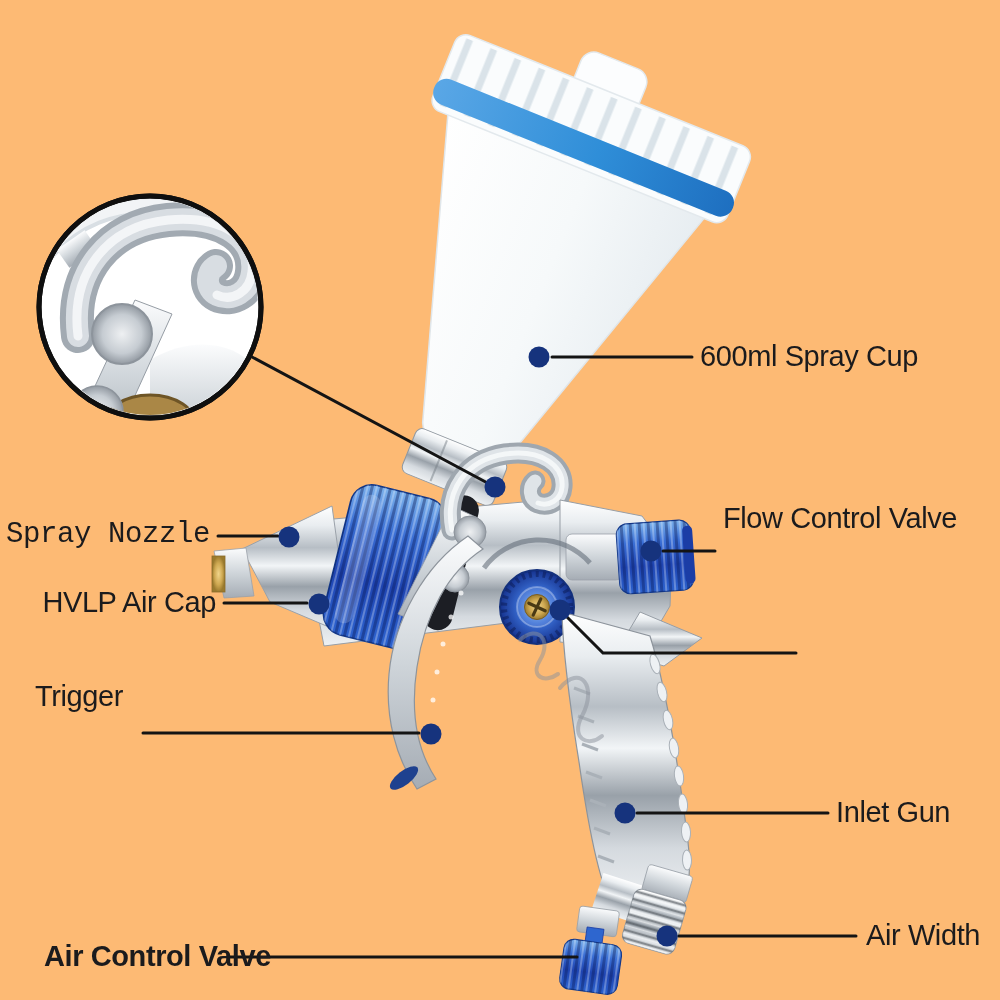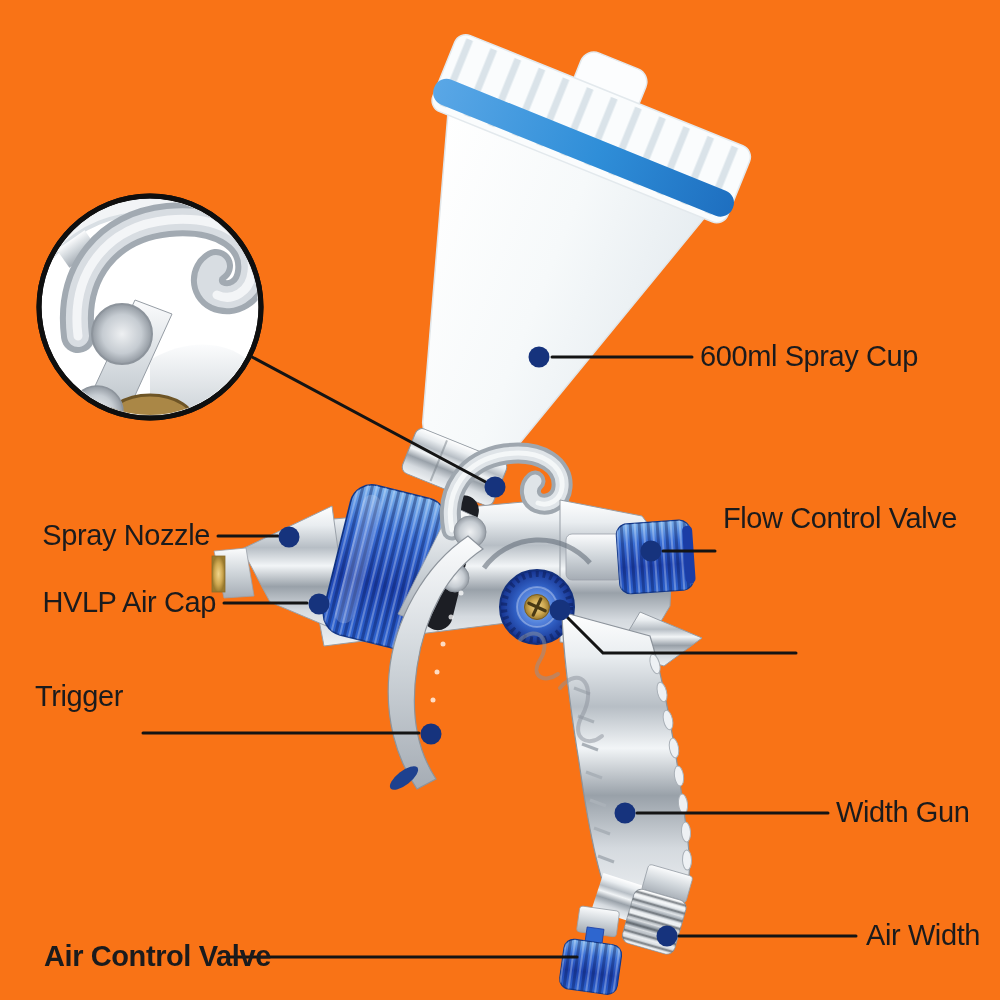--- a/index.html
+++ b/index.html
@@ -1,24 +1,24 @@
 <!DOCTYPE html>
 <html><head>
 <meta charset="utf-8">
 <style>
   html,body{margin:0;padding:0;background:#ffffff;}
-  .stage{position:relative;width:1000px;height:1000px;background:#f97316;overflow:hidden;
+  .stage{position:relative;width:1000px;height:1000px;background:#fdba74;overflow:hidden;
          font-family:"Liberation Sans",sans-serif;}
   .art{position:absolute;left:0;top:0;width:1000px;height:1000px;}
   .label{position:absolute;font-size:29px;line-height:32px;font-weight:500;
          letter-spacing:-0.4px;color:#1b1b1d;white-space:nowrap;}
   .label.right{text-align:right;}
   .lbl-spray-cup{left:700px;top:340px;}
   .lbl-flow-control{left:723px;top:502px;}
-  .lbl-spray-nozzle{right:790px;top:519px;}
+  .lbl-spray-nozzle{right:790px;top:519px;font-family:Liberation Mono, monospace;}
   .lbl-hvlp-air-cap{right:784px;top:586px;margin-left:12px;}
   .lbl-spray-width{right:30px;top:633px;line-height:31px;}
   .lbl-trigger{left:35px;top:680px;}
   .lbl-spray-gun{left:836px;top:796px;}
   .lbl-air-inlet{left:866px;top:919px;}
   .lbl-air-control{left:44px;top:940px;font-weight:bold;}
   .leader{stroke:#141414;stroke-width:3;fill:none;stroke-linecap:round;}
   .dot{fill:#16337d;stroke:none;}
 </style>
 </head>
@@ -243,17 +243,17 @@
     <circle class="dot" cx="625" cy="813" r="10.5"></circle>
     <circle class="dot" cx="667" cy="936" r="10.5"></circle>
   </g>
 </svg>
 
 <div class="label lbl-spray-cup">600ml Spray Cup</div>
 <div class="label lbl-spray-nozzle">Spray Nozzle</div>
 <div class="label lbl-hvlp-air-cap">HVLP Air Cap</div>
 <div class="label lbl-flow-control">Flow Control Valve</div>
 <div class="label lbl-trigger">Trigger</div>
-<div class="label lbl-spray-gun">Width Gun</div>
+<div class="label lbl-spray-gun">Inlet Gun</div>
 <div class="label lbl-air-inlet">Air Width</div>
 <div class="label lbl-air-control">Air Control Valve</div>
 
 </div>
 
 </body></html>

